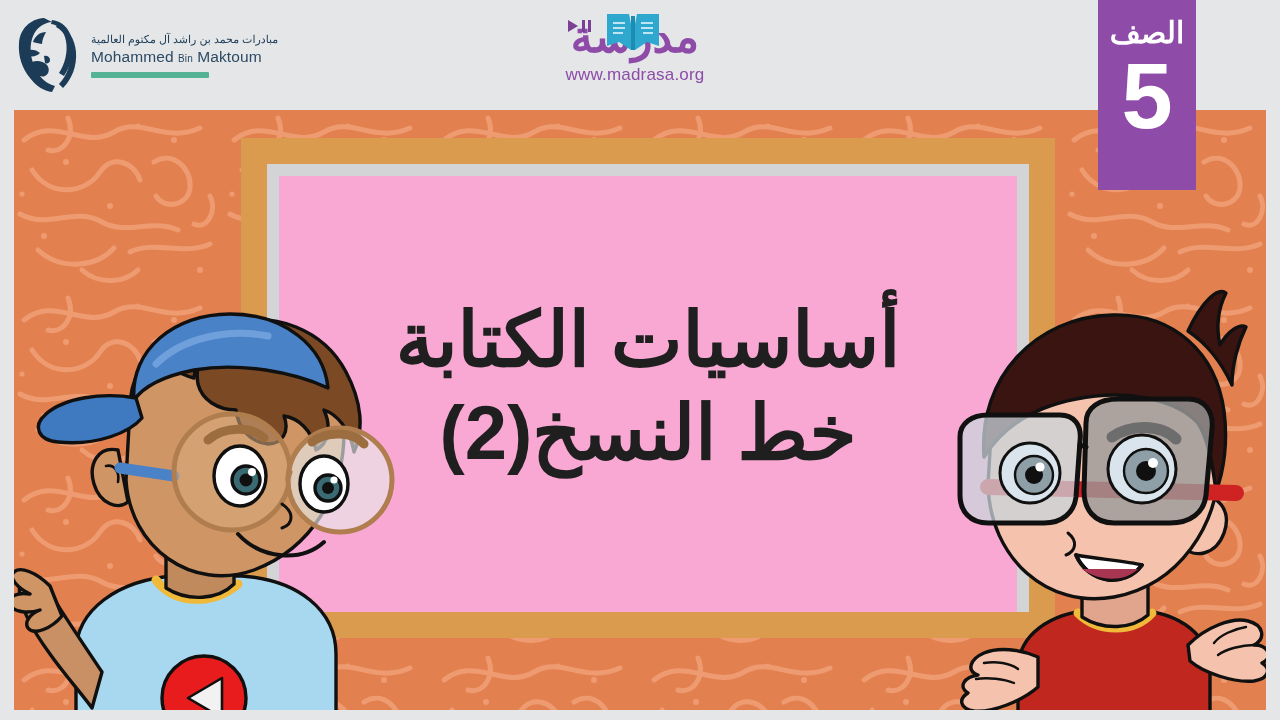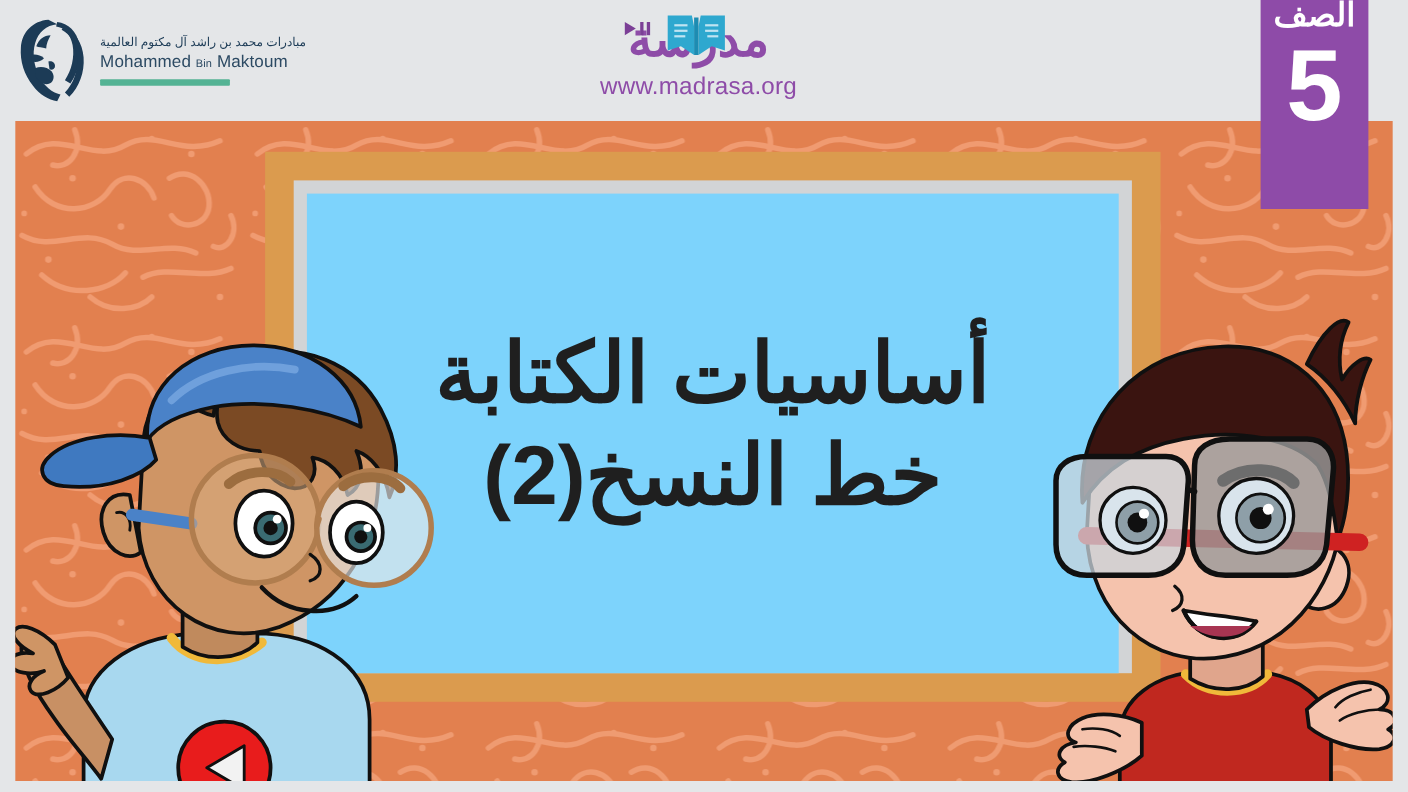--- a/index.html
+++ b/index.html
@@ -61,32 +61,32 @@
     position:absolute; left:0; top:-2px;
     width:176px; height:58px;
     font-size:44px; color:#8e4ca8; direction:rtl;
     text-align:center; line-height:58px; font-weight:700;
     letter-spacing:-1px;
   }
   #madrasa-book { position:absolute; left:58px; top:0px; width:56px; height:44px; }
   #madrasa-play { position:absolute; left:20px; top:9px; width:26px; height:14px; }
   #madrasa-url {
     margin-top:-1px;
-    font-size:22px; color:#8e4ca8; letter-spacing:.2px;
+    font-size:17px; color:#8e4ca8; letter-spacing:.2px;
     font-weight:400;
   }
 
   
   #grade-badge {
     position:absolute; left:1098px; top:0;
     width:98px; height:190px;
     background:#8e4ba8;
     z-index:40;
     display:flex; flex-direction:column; align-items:center;
-    margin-left:48px;
+    padding-top:18px;
   }
   #grade-label {
     font-size:30px; color:#ffffff; direction:rtl;
     line-height:1; font-weight:700; letter-spacing:-.5px;
   }
   #grade-number {
     font-size:92px; color:#ffffff; font-weight:700;
     line-height:.96; margin-top:4px;
   }
 
@@ -111,21 +111,21 @@
     padding:26px;
     z-index:10;
   }
   #whiteboard-mat {
     width:100%; height:100%;
     background:#d2d4d6;
     padding:12px 12px 0 12px;
   }
   #whiteboard-face {
     width:100%; height:100%;
-    background:#7dd3fc;
+    background:#f9a8d4;
     display:flex; flex-direction:column;
     align-items:center; justify-content:center;
     padding-bottom:14px;
   }
   .title-line {
     direction:rtl;
     color:#1f1f1f;
     font-weight:700;
     font-size:76px;
     line-height:1.22;

